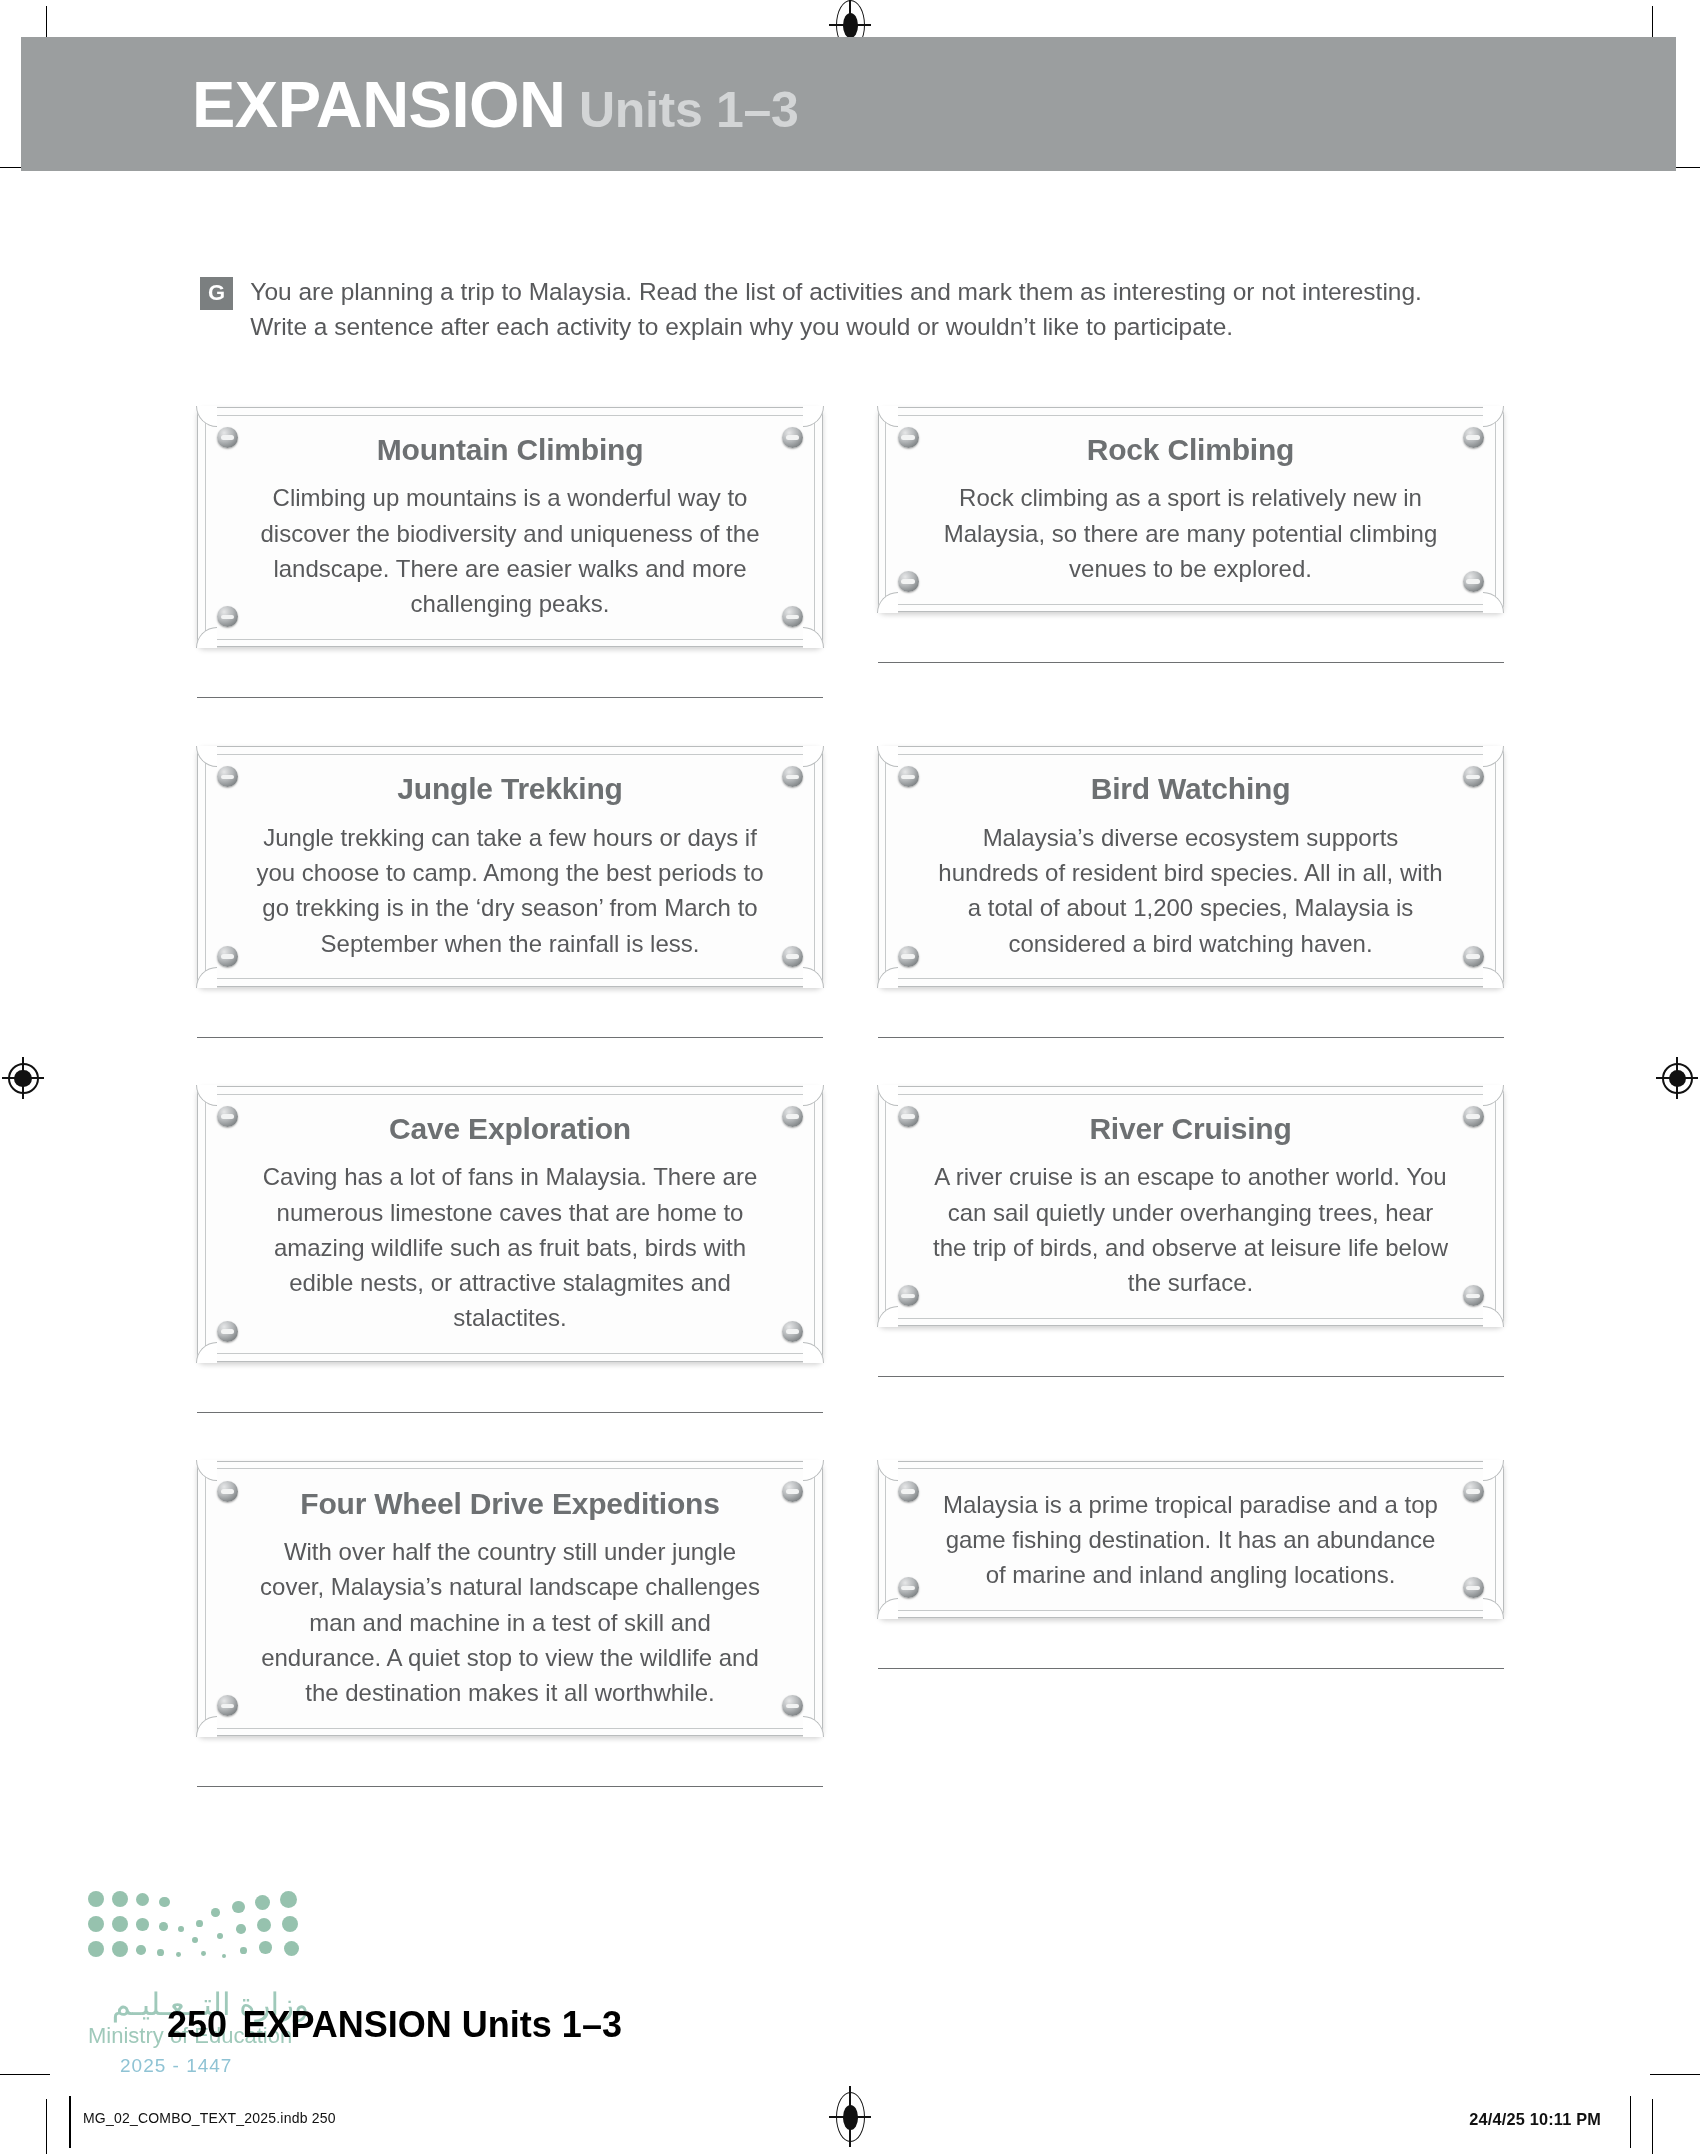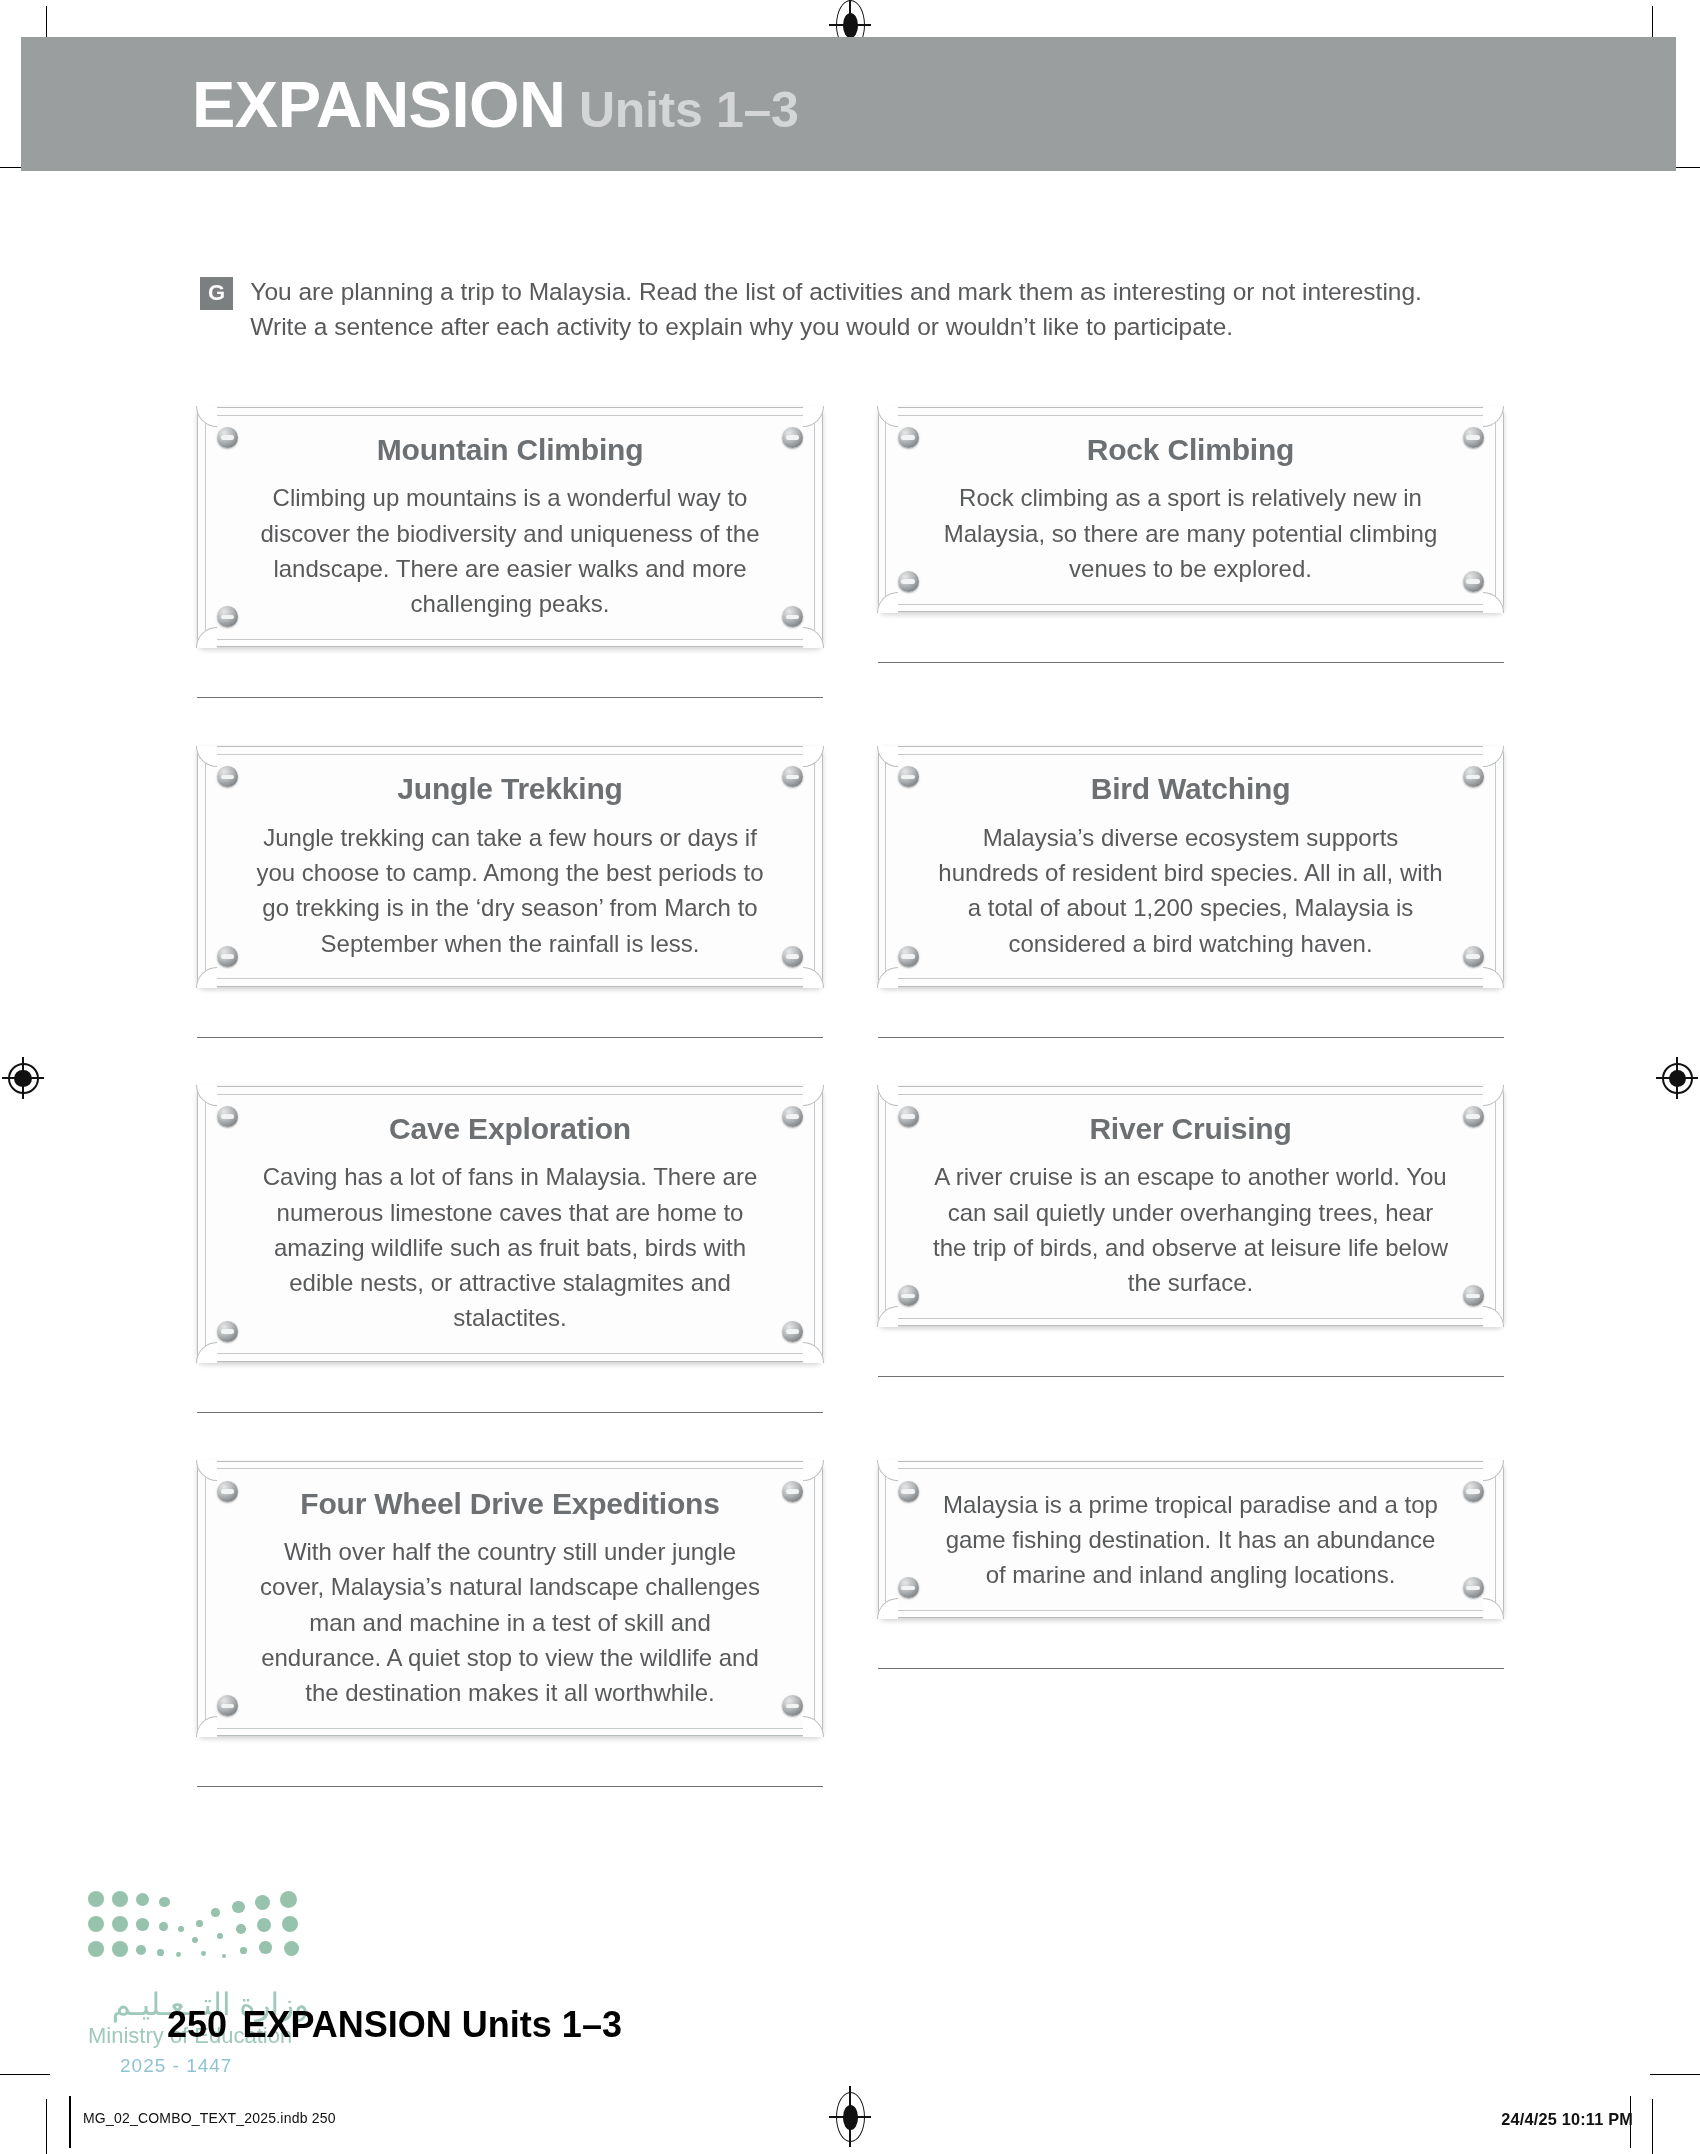--- a/index.html
+++ b/index.html
@@ -250,21 +250,21 @@
   
   #slug-left {
     position: absolute;
     left: 83px; top: 2110px;
     font-size: 14px;
     color: #111;
     letter-spacing: 0.2px;
   }
   #slug-right {
     position: absolute;
-    right: 67px; top: 2110px;
+    right: 99px; top: 2110px;
     font-size: 16.3px;
     font-weight: 700;
     color: #111;
     letter-spacing: 0.2px;
     text-align: center;
   }
   .slug-rule { position: absolute; background: #000; }
 </style>
 </head>
 <body>

